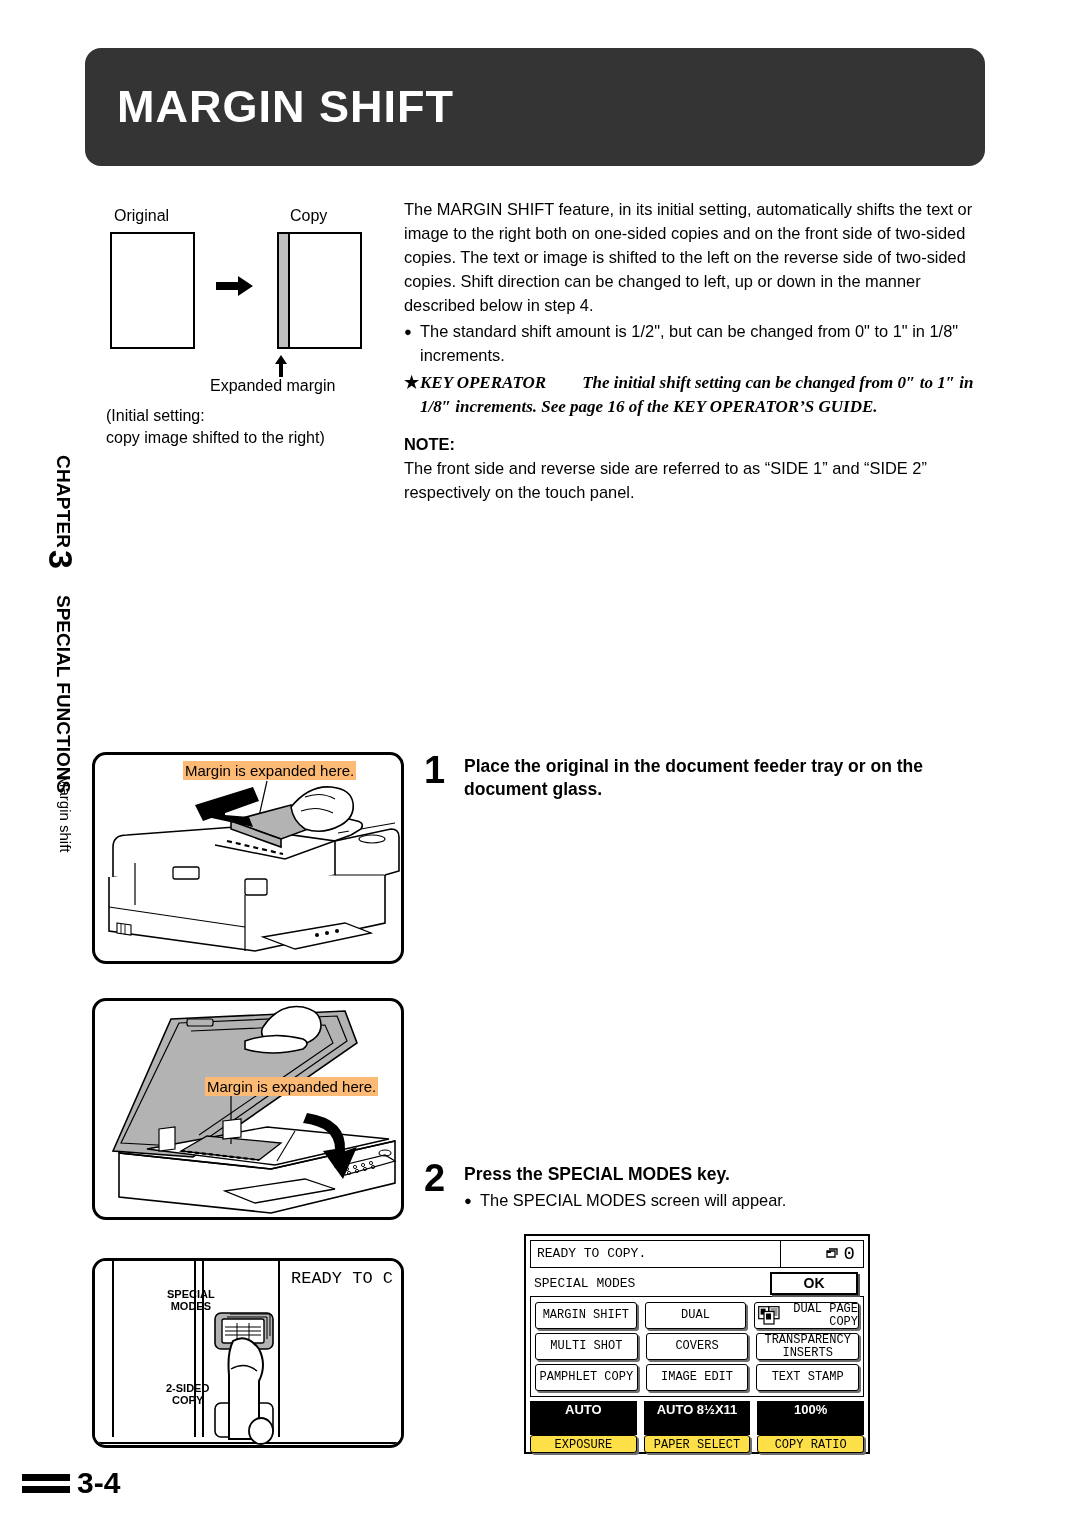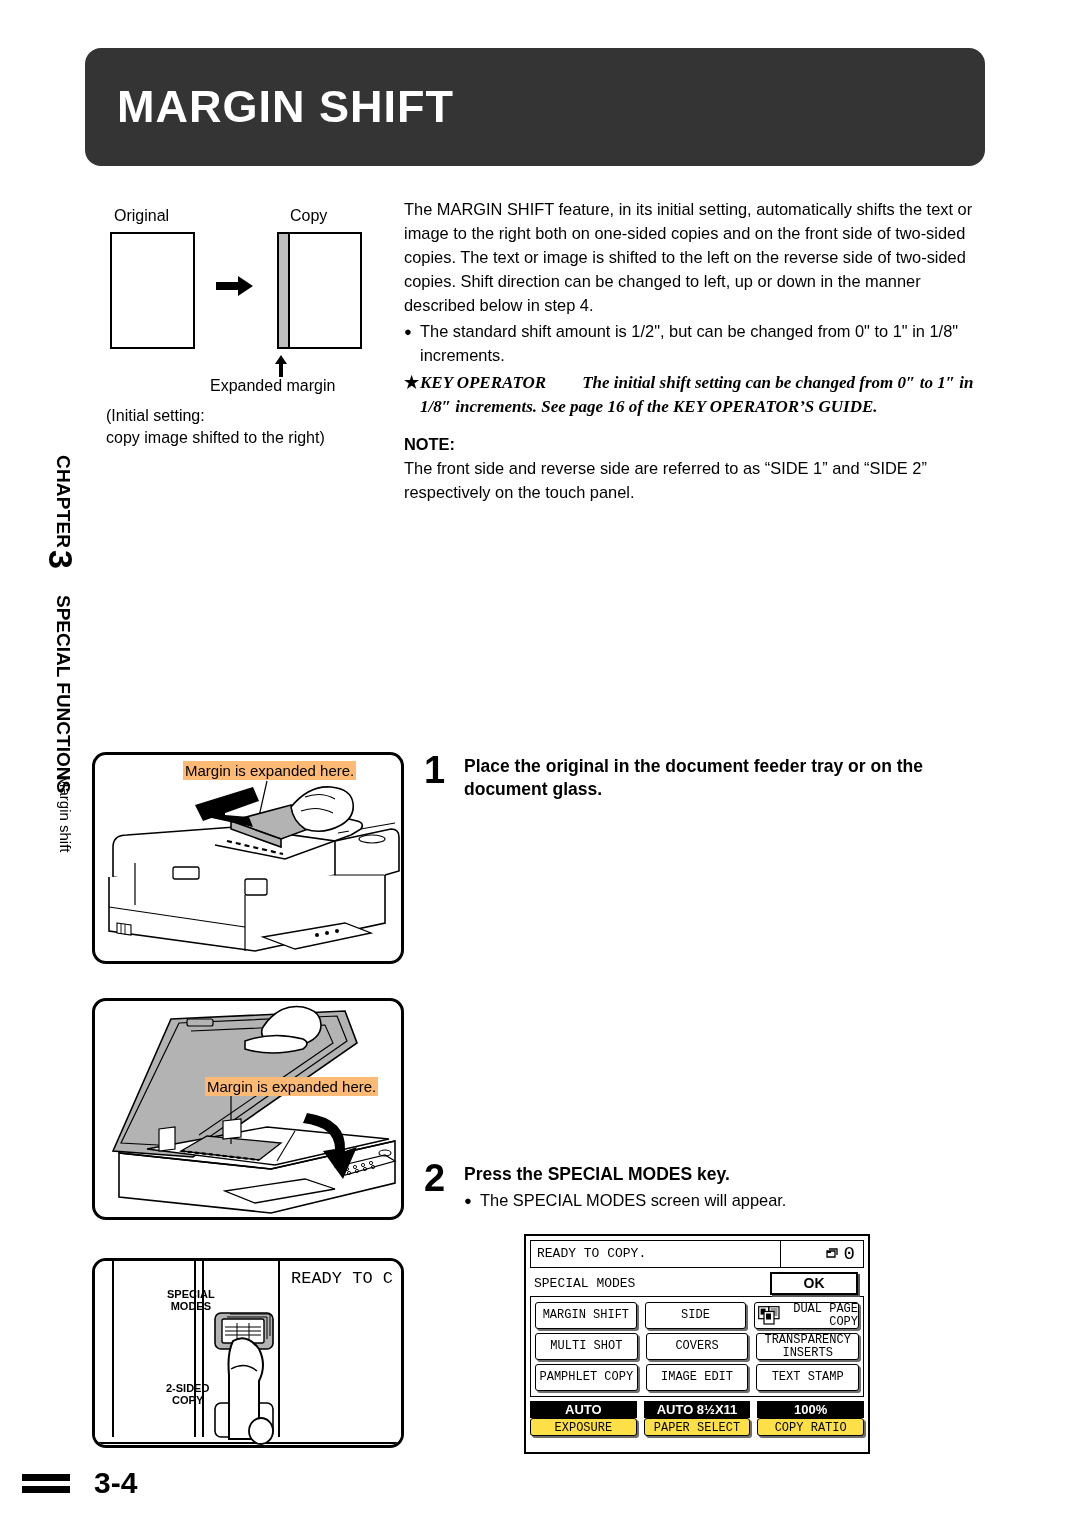--- a/index.html
+++ b/index.html
@@ -319,21 +319,21 @@
   }
   .tp-stat {
     flex: 1;
   }
   .tp-stat-value {
     background: #000;
     color: #fff;
     font-size: 13px;
     font-weight: bold;
     text-align: center;
-    height: 17px;
+    height: 34px;
     line-height: 17px;
     font-family: "Liberation Sans", sans-serif;
   }
   .tp-stat-label {
     border: 1.5px solid #000;
     border-radius: 3px;
     box-shadow: 2px 2px 0 #6e6e6e;
     background: #fde047;
     font-size: 12px;
     text-align: center;
@@ -342,21 +342,21 @@
     box-sizing: border-box;
   }
 
   
   #footer {
     position: absolute;
     left: 22px;
     bottom: 28px;
     display: flex;
     align-items: center;
-    gap: 24px;
+    gap: 7px;
   }
   #footer-bars {
     width: 48px;
     display: flex;
     flex-direction: column;
     gap: 5px;
   }
   #footer-bars div { height: 7px; background: #000; }
   #footer-page {
     font-size: 30px;
@@ -593,21 +593,21 @@
 
   <div id="tp-modes-row">
     <span id="tp-modes-label">SPECIAL MODES</span>
     <div id="tp-ok-btn">OK</div>
   </div>
 
   <div id="tp-btn-grid">
 
     <div class="tp-btn-row">
       <div class="tp-btn">MARGIN SHIFT</div>
-      <div class="tp-btn">SIDE</div>
+      <div class="tp-btn">DUAL</div>
       <div class="tp-btn with-icon">
         <svg class="dual-icon" width="22" height="19" viewBox="0 0 22 19">
           <rect x="0.7" y="0.7" width="10" height="12" fill="#fff" stroke="#000" stroke-width="1.2"></rect>
           <rect x="2.6" y="2.6" width="5" height="6" fill="#000"></rect>
           <rect x="11" y="0.7" width="10" height="12" fill="#fff" stroke="#000" stroke-width="1.2"></rect>
           <g stroke="#000" stroke-width="0.8">
             <line x1="12.5" y1="3" x2="19.5" y2="3"></line>
               <line x1="12.5" y1="5" x2="19.5" y2="5"></line>
             <line x1="12.5" y1="7" x2="19.5" y2="7"></line>
               <line x1="12.5" y1="9" x2="19.5" y2="9"></line>

